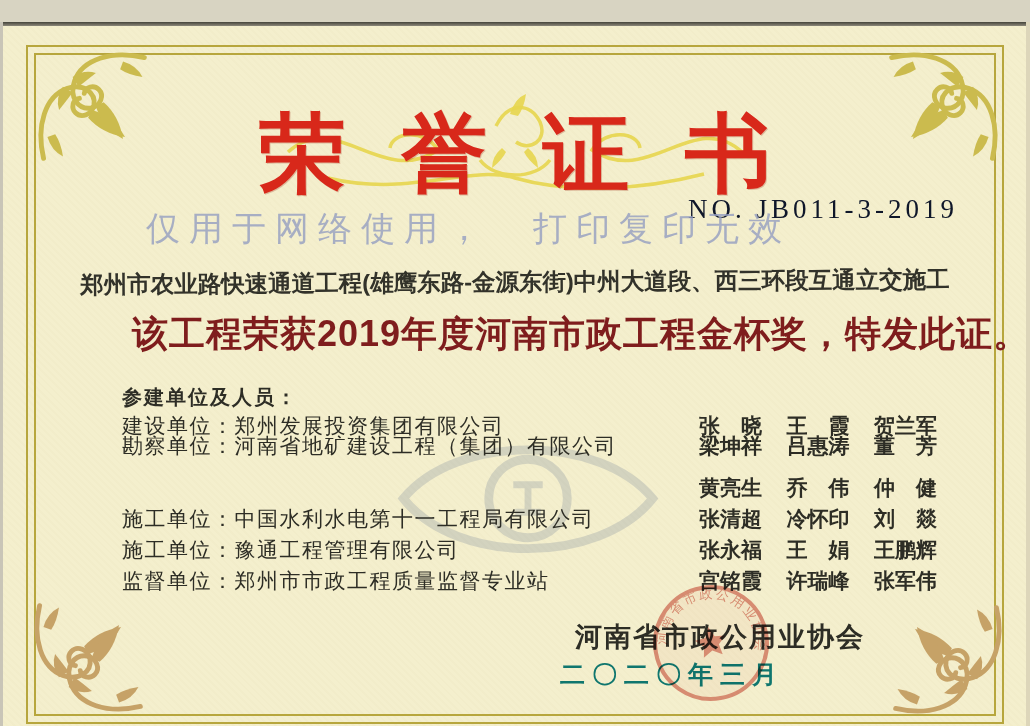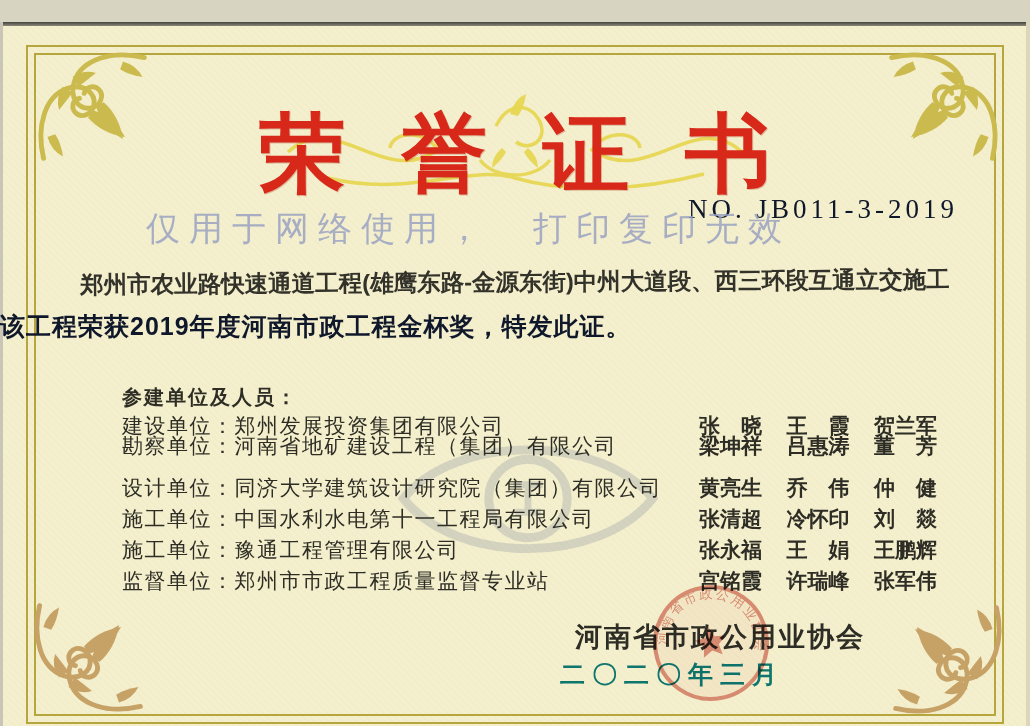--- a/index.html
+++ b/index.html
@@ -40,22 +40,22 @@
   }
   .screen-watermark{
     position:absolute;left:146px;top:184px;z-index:3;white-space:nowrap;
     font-size:34px;letter-spacing:9px;color:rgba(148,158,192,.8);font-weight:400;
   }
   .project{
     position:absolute;left:0;top:244px;width:100%;text-align:center;z-index:2;
     font-size:23.5px;font-weight:bold;color:#32322a;transform:rotate(-0.35deg);
   }
   .award{
-    position:absolute;left:0;top:288px;width:100%;text-align:left;z-index:2;
-    font-size:25px;font-weight:bold;color:#0f172a;letter-spacing:1px;
+    position:absolute;left:0;top:288px;width:100%;text-align:right;z-index:2;
+    font-size:36px;font-weight:bold;color:#7f1d1d;letter-spacing:1px;
   }
   .participants-heading{
     position:absolute;left:122px;top:362px;
     font-size:20px;font-weight:bold;color:#2d2d25;letter-spacing:2px;text-align:center;
   }
   .p-row{position:absolute;left:122px;font-size:21px;font-weight:normal;color:#2d2d25;letter-spacing:1.5px;white-space:nowrap;}
   .n-row{position:absolute;left:699px;width:238px;display:flex;justify-content:space-between;
          font-size:21px;font-weight:bold;color:#2d2d25;white-space:nowrap;}
   .r1{top:390px}.r2{top:410px}.r3{top:452px}.r4{top:483px}.r5{top:514px}.r6{top:545px}
   .issuer{
@@ -136,23 +136,20 @@
   <div class="award">该工程荣获2019年度河南市政工程金杯奖，特发此证。</div>
 
   <div class="participants-heading">参建单位及人员：</div>
 
   <div class="p-row r1">
     <span>建设单位：</span><span>郑州发展投资集团有限公司</span>
   </div>
   <div class="p-row r2">
     <span>勘察单位：</span><span>河南省地矿建设工程（集团）有限公司</span>
   </div>
-  <div class="p-row r3">
-    <span>设计单位：</span><span>同济大学建筑设计研究院（集团）有限公司</span>
-  </div>
   <div class="p-row r4">
     <span>施工单位：</span><span>中国水利水电第十一工程局有限公司</span>
   </div>
   <div class="p-row r5">
     <span>施工单位：</span><span>豫通工程管理有限公司</span>
   </div>
   <div class="p-row r6">
     <span>监督单位：</span><span>郑州市市政工程质量监督专业站</span>
   </div>
 

